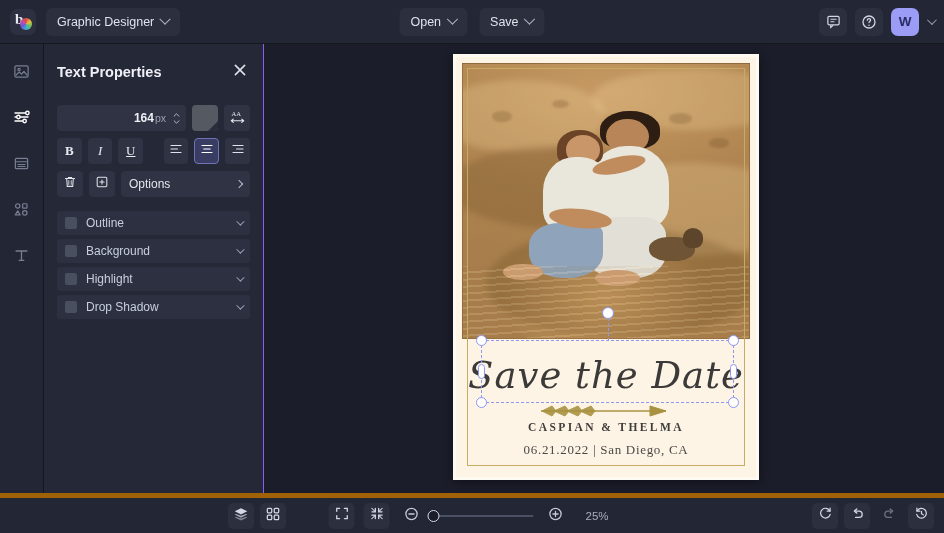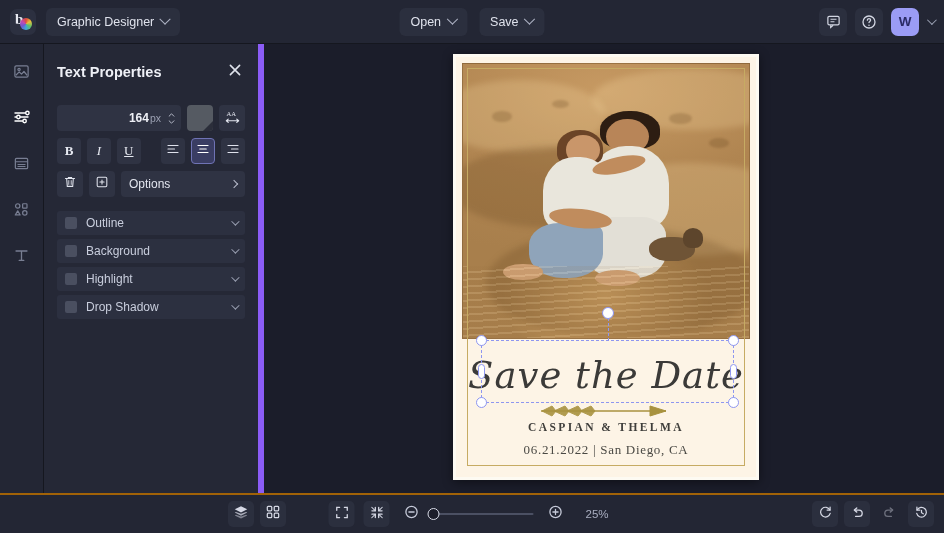--- a/index.html
+++ b/index.html
@@ -94,21 +94,21 @@
     width: 30px; height: 30px; border-radius: 6px;
     display: flex; align-items: center; justify-content: center;
     cursor: pointer; color: #787e92;
   }
   .rail-item.active { color: #ffffff; }
 
   
   .panel {
     width: 220px; flex: 0 0 220px;
     background: #252836;
-    border-right: 6px solid #8b5cf6;
+    border-right: 1px solid #8b5cf6;
     padding: 0 13px;
     overflow: hidden;
   }
   .panel-head {
     display: flex; align-items: center; justify-content: space-between;
     height: 42px; margin-top: 7px;
   }
   .panel-title { font-size: 14.5px; font-weight: 700; color: #eef0f6; }
   .close-x { width: 20px; height: 20px; cursor: pointer; display:flex; align-items:center; justify-content:center;}
 
@@ -301,21 +301,21 @@
   .rot-knob {
     position: absolute; left: 50%; top: -34px; margin-left: -6px;
     width: 12px; height: 12px; border-radius: 50%;
     background: #ffffff; border: 1.6px solid #8e96f0;
   }
 
   
   .bottombar {
     height: 40px; flex: 0 0 40px;
     background: #232634;
-    border-top: 2px solid #a16207;
+    border-top: 5px solid #a16207;
     display: flex; align-items: center;
     padding-left: 228px; padding-right: 10px;
     position: relative;
   }
   .bb-left { display: flex; gap: 6px; }
   .bb-center {
     position: absolute; left: 50%; transform: translateX(-50%);
     display: flex; align-items: center; gap: 9px;
   }
   .bb-right { position: absolute; right: 10px; display: flex; gap: 6px; }

